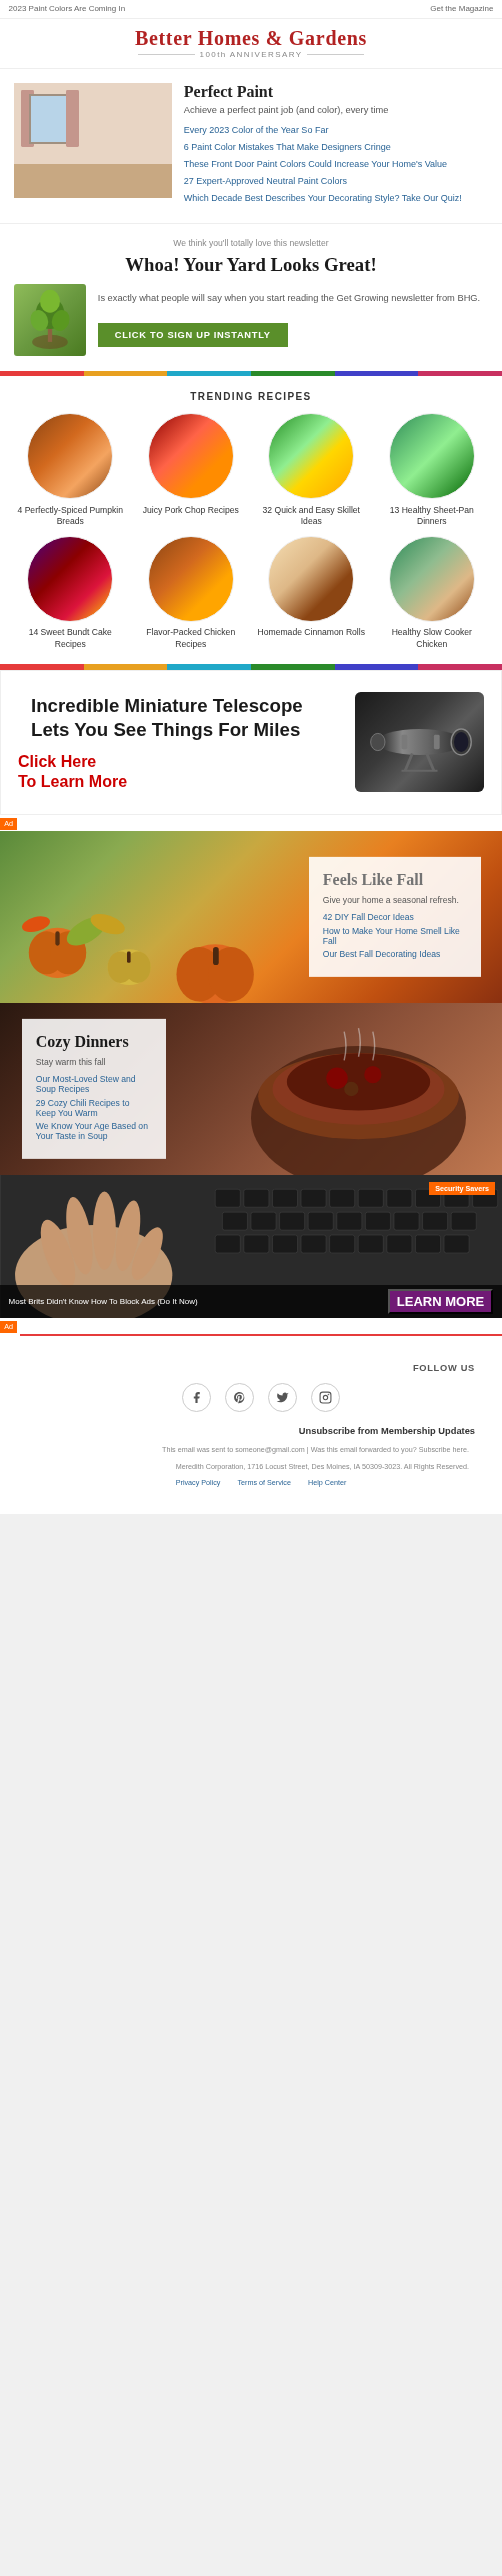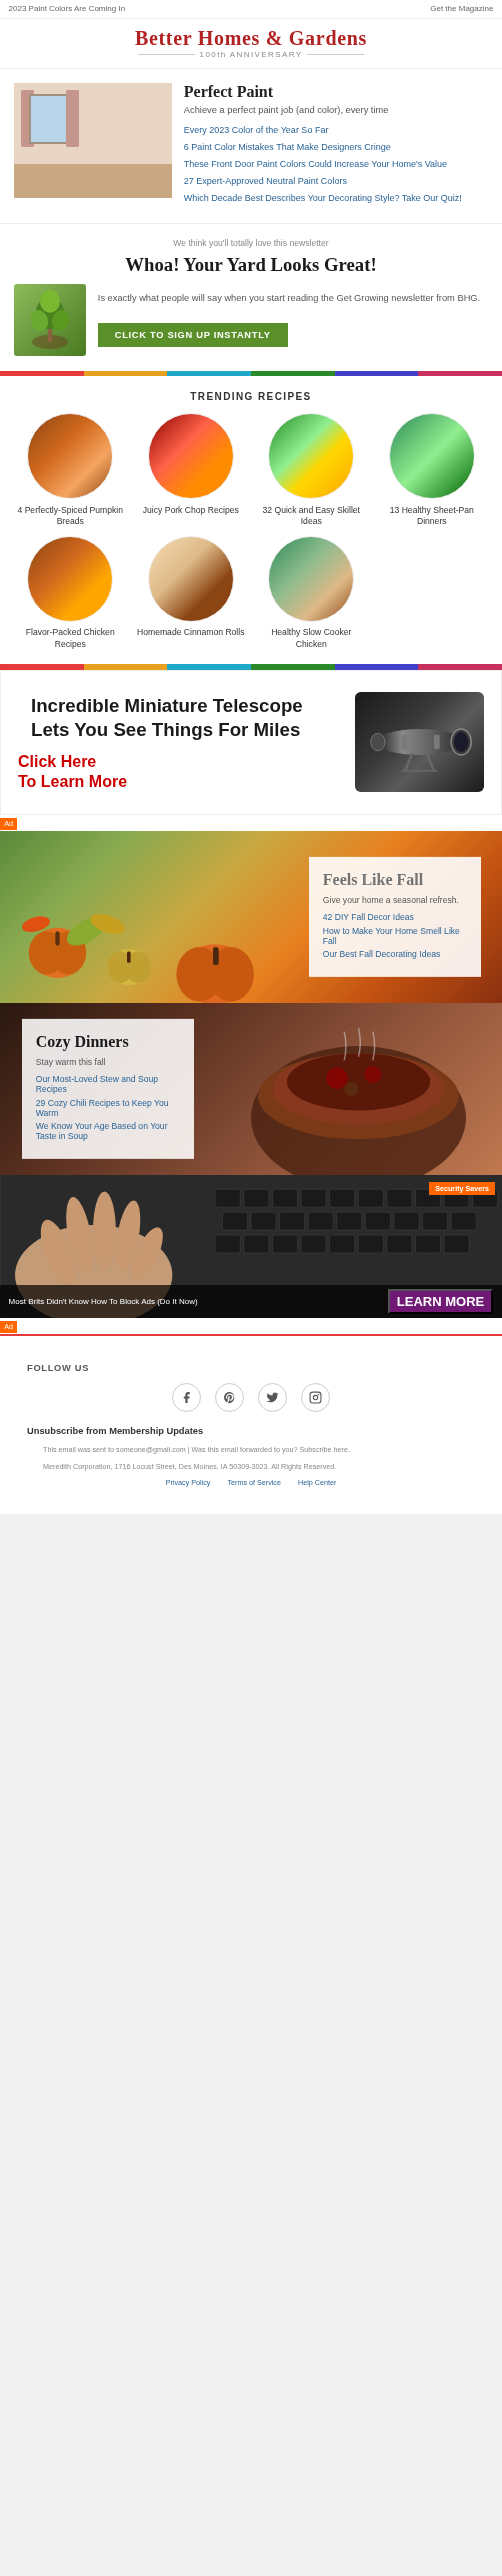--- a/index.html
+++ b/index.html
@@ -351,21 +351,21 @@
       height: 100%;
       background: linear-gradient(135deg, #2a1810 0%, #5a3020 30%, #8a5038 60%, #c07850 100%);
     }
     .cozy-overlay {
       position: absolute;
       top: 50%;
       left: 21.5px;
       transform: translateY(-50%);
       background: rgba(255,255,255,0.88);
       padding: 14.3px;
-      width: 172px;
+      width: 144px;
     }
     .cozy-overlay h2 {
       font-family: Georgia, serif;
       font-size: 16px;
       color: #1a1a1a;
       margin-bottom: 5.7px;
     }
     .cozy-overlay .subtitle {
       font-size: 8.6px;
       color: #555;
@@ -423,22 +423,23 @@
       font-weight: bold;
       padding: 2.9px 7.2px;
       cursor: pointer;
       text-align: center;
     }
 
     
     .follow-section {
       background: #fff;
       padding: 27px;
-      text-align: left;
+      text-align: right;
       border-top: 2.2px solid #e63b3b;
+      margin-left: 20px;
     }
     .follow-section h4 {
       font-size: 9.3px;
       color: #555;
       letter-spacing: 0.7px;
       text-transform: uppercase;
       margin-bottom: 10px;
     }
     .social-icons {
       display: flex;
@@ -573,20 +574,24 @@
       <div class="recipe-item">
         <div class="recipe-circle rc-3"></div>
         <div class="recipe-label">32 Quick and Easy Skillet Ideas</div>
       </div>
 
       <div class="recipe-item">
         <div class="recipe-circle rc-4"></div>
         <div class="recipe-label">13 Healthy Sheet-Pan Dinners</div>
       </div>
 
+      <div class="recipe-item">
+        <div class="recipe-circle rc-5"></div>
+        <div class="recipe-label">14 Sweet Bundt Cake Recipes</div>
+      </div>
 
       <div class="recipe-item">
         <div class="recipe-circle rc-6"></div>
         <div class="recipe-label">Flavor-Packed Chicken Recipes</div>
       </div>
 
       <div class="recipe-item">
         <div class="recipe-circle rc-7"></div>
         <div class="recipe-label">Homemade Cinnamon Rolls</div>
       </div>

